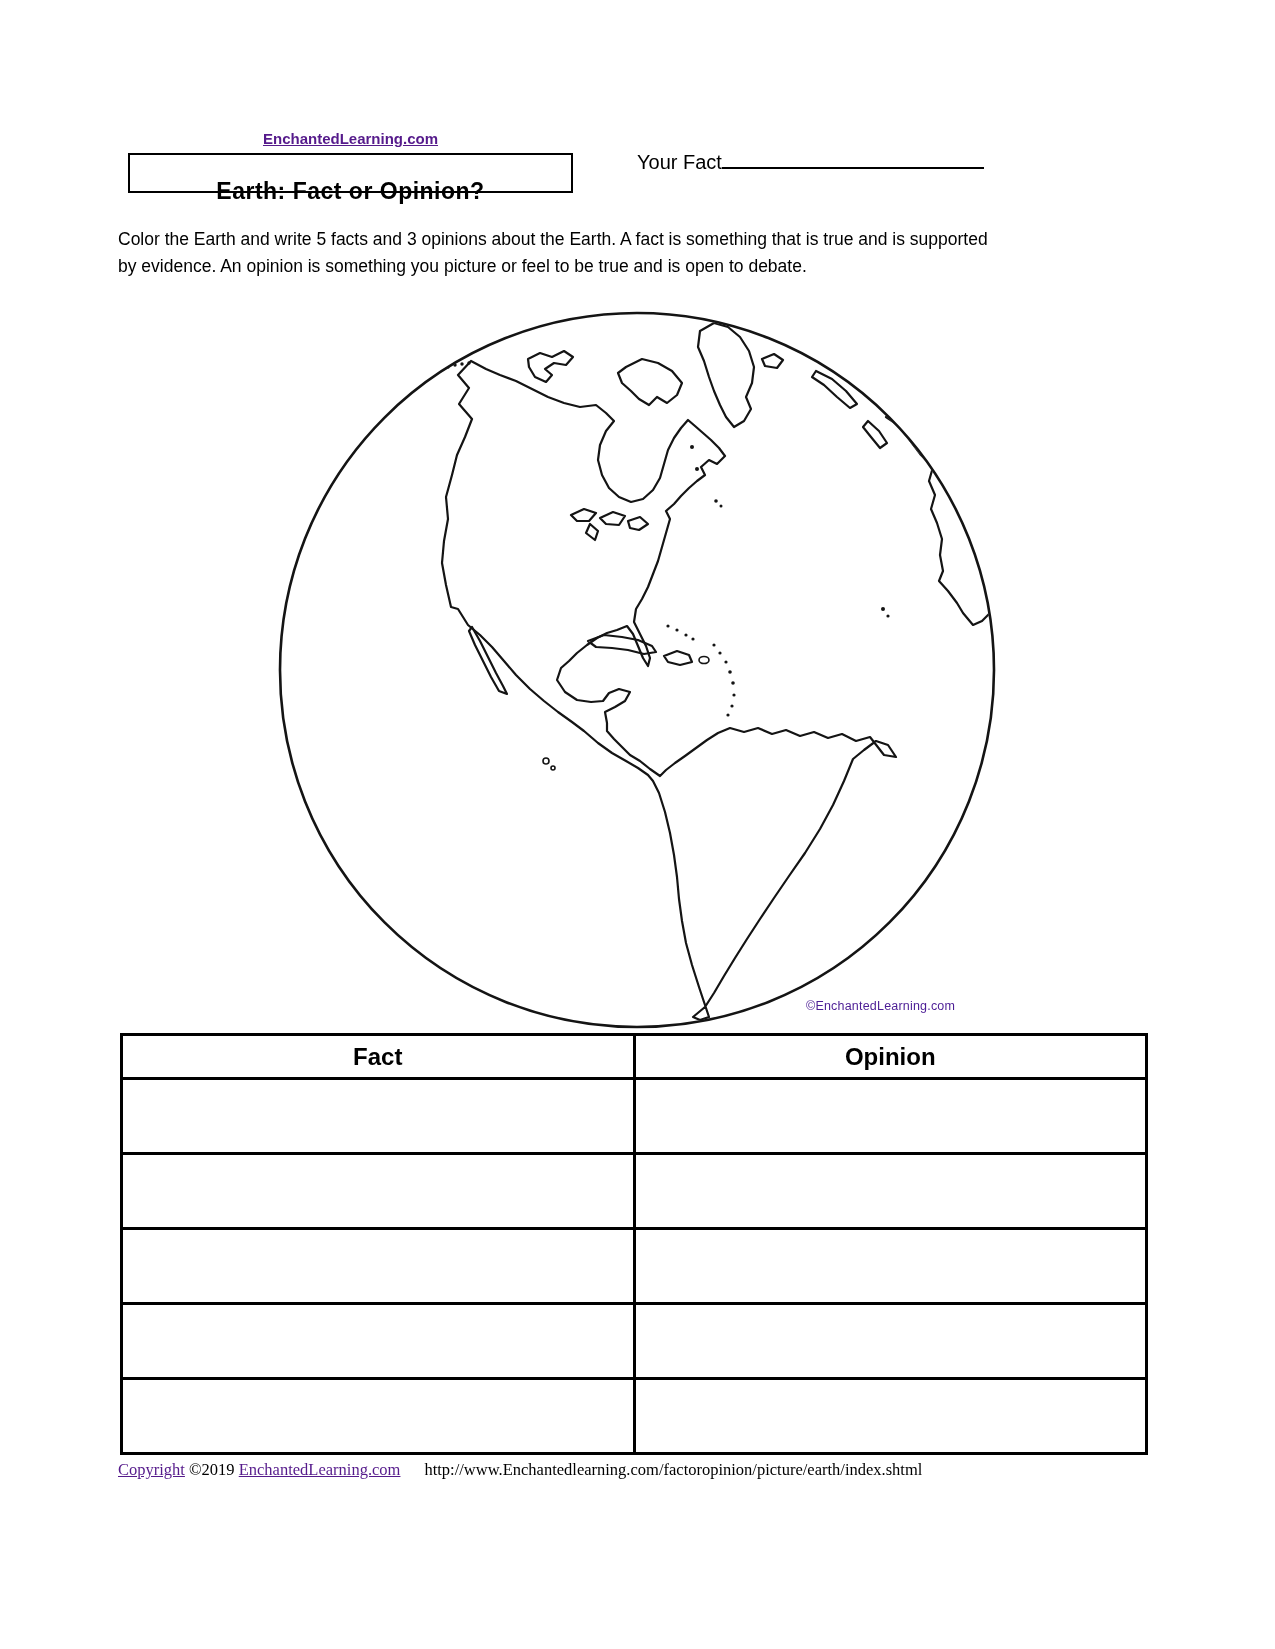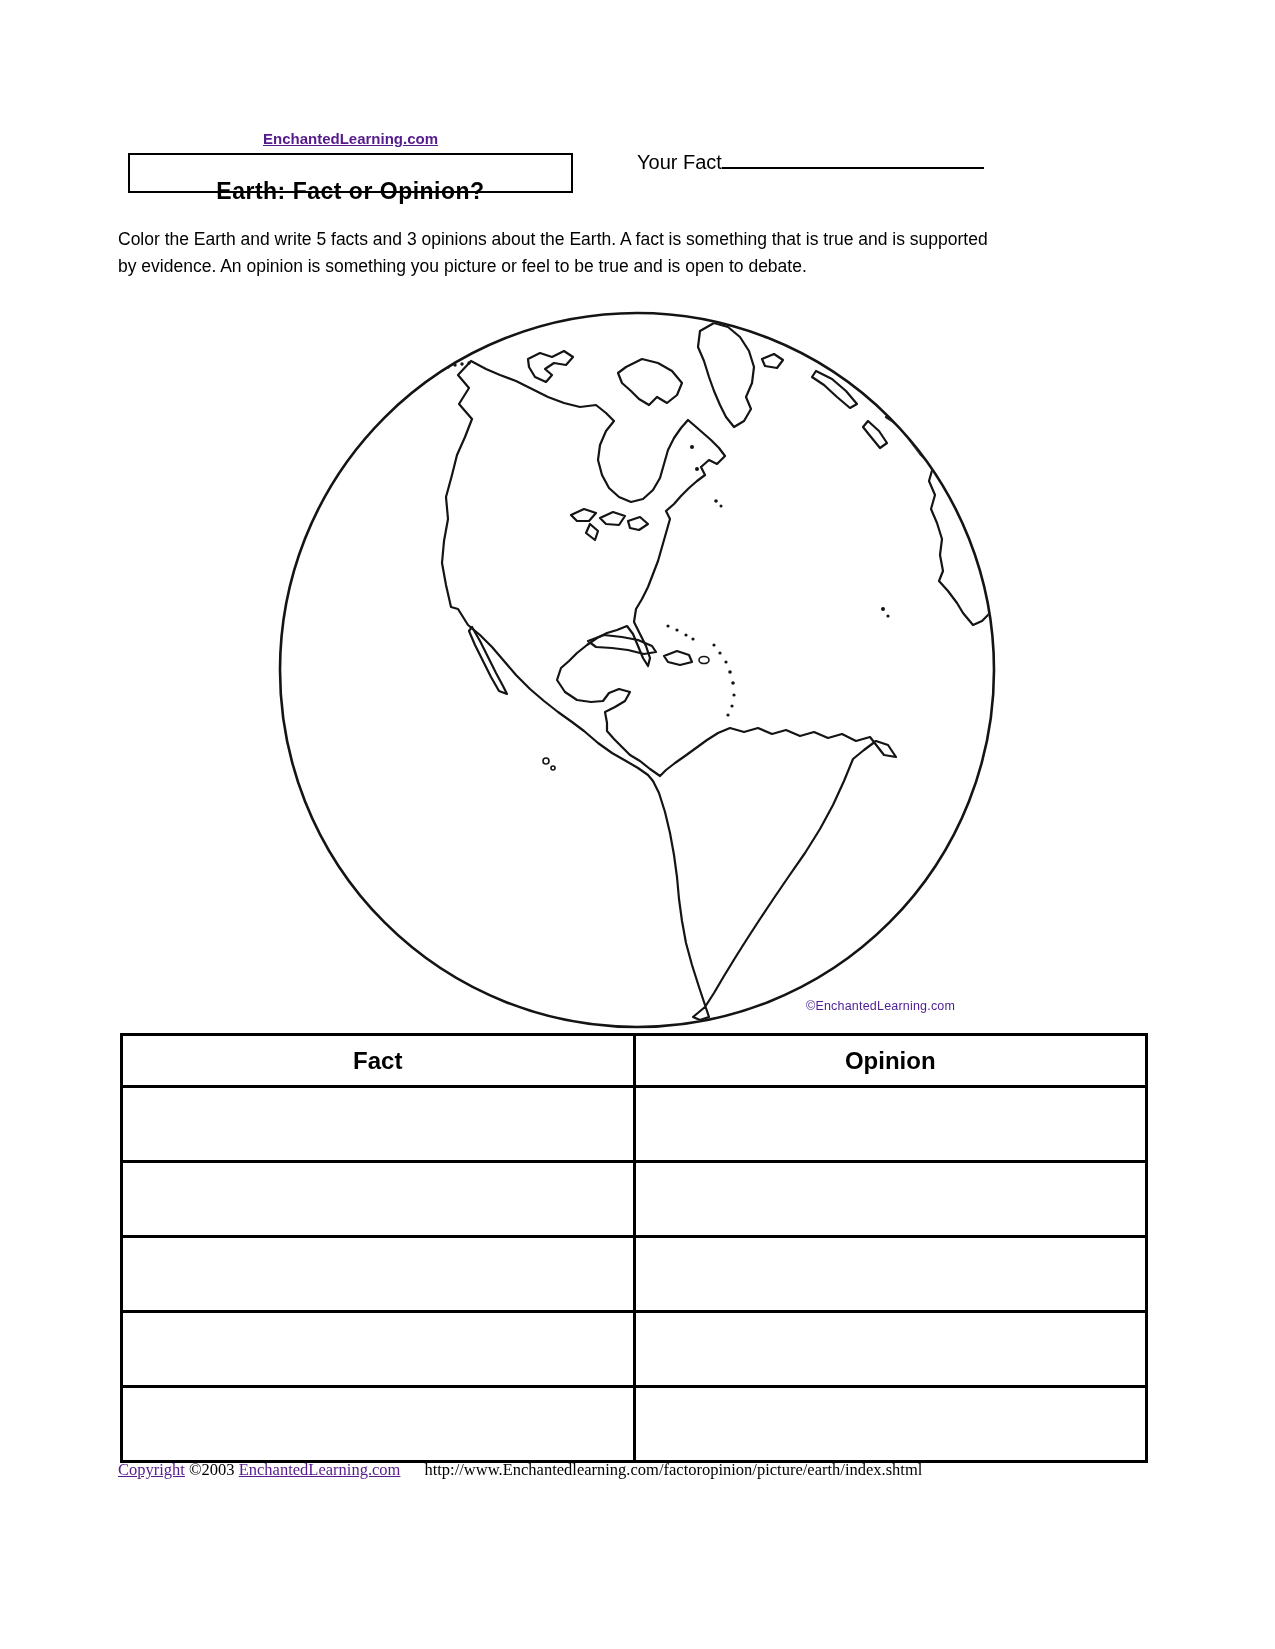--- a/index.html
+++ b/index.html
@@ -20,21 +20,21 @@
   #name-wrap .line{display:inline-block;width:262px;border-bottom:2px solid #000;height:20px;vertical-align:baseline;}
   
   #instructions{position:absolute;left:118px;top:226px;font-size:17.5px;line-height:27px;}
   #instructions div{white-space:nowrap;}
   
   #globe{position:absolute;left:276px;top:309px;width:722px;height:722px;}
   #watermark{position:absolute;left:806px;top:999px;font-size:12.5px;color:#4c1d95;letter-spacing:.2px;}
   
   #fo-table{position:absolute;left:120px;top:1033px;width:1028px;border:3px solid #000;box-sizing:border-box;}
   .thead{display:flex;border-bottom:3px solid #000;}
-  .thead .hcell{flex:1;height:49px;display:flex;align-items:center;justify-content:center;font-size:24px;font-weight:bold;}
+  .thead .hcell{flex:1;height:41px;display:flex;align-items:center;justify-content:center;font-size:24px;font-weight:bold;}
   .thead .hcell.left{border-right:3px solid #000;}
   .trow{display:flex;border-bottom:3px solid #000;}
   .trow:last-child{border-bottom:none;}
   .trow .tcell{flex:1;height:72px;}
   .trow .tcell.left{border-right:3px solid #000;}
   
   #footer{position:absolute;left:118px;top:1460px;font-family:"Liberation Serif",serif;font-size:16.5px;white-space:nowrap;}
   #footer .gap{display:inline-block;width:24px;}
   svg .land{fill:none;stroke:#141414;stroke-width:2.2;stroke-linejoin:round;stroke-linecap:round;}
   svg .dot{fill:#141414;stroke:none;}
@@ -180,17 +180,17 @@
         </div>
         <div class="trow">
           <div class="tcell left"></div>
           <div class="tcell"></div>
         </div>
       </div>
   </div>
 
   <div id="footer">
     <a href="#" class="purple">Copyright</a>
-    <span>©2003</span>
+    <span>©2019</span>
     <a href="#" class="purple">EnchantedLearning.com</a><span class="gap"></span><span>http://www.Enchantedlearning.com/factoropinion/picture/earth/index.shtml</span>
   </div>
 
 </div>
 
 </body></html>

